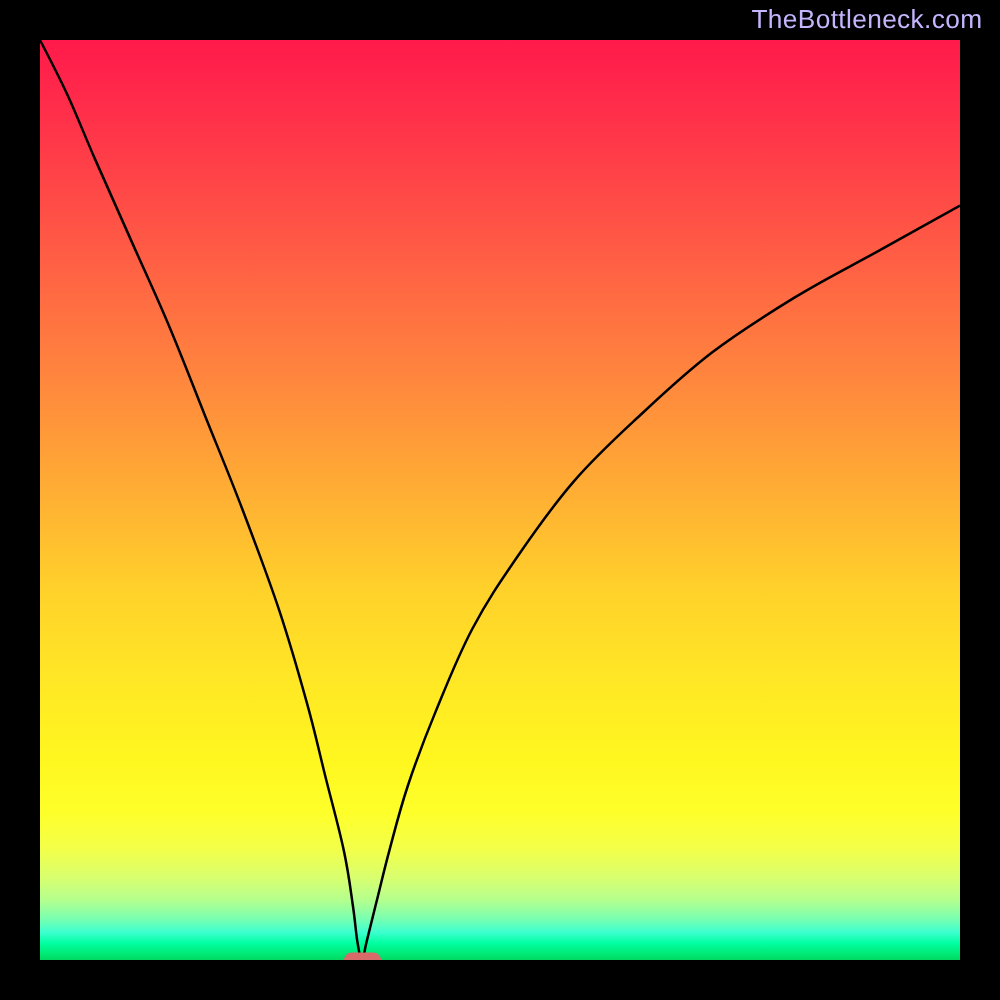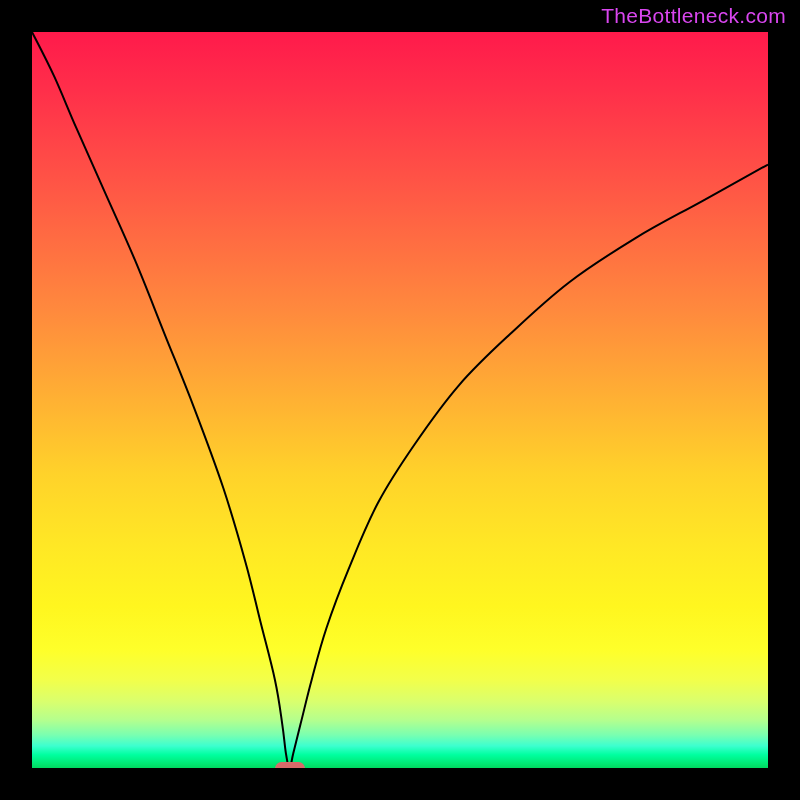--- a/index.html
+++ b/index.html
@@ -63,21 +63,21 @@
   .marker {
     position: absolute;
     border-radius: 10px;
     background: #d86a6a;
   }
   .watermark {
     position: absolute;
     top: 4px;
     right: 14px;
     font-size: 21px;
-    color: #d946ef;
+    color: #c4b5fd;
     letter-spacing: 0.3px;
   }
 </style>
 </head>
 <body>
 
 <div class="frame">
 
   <div class="plot">
 

